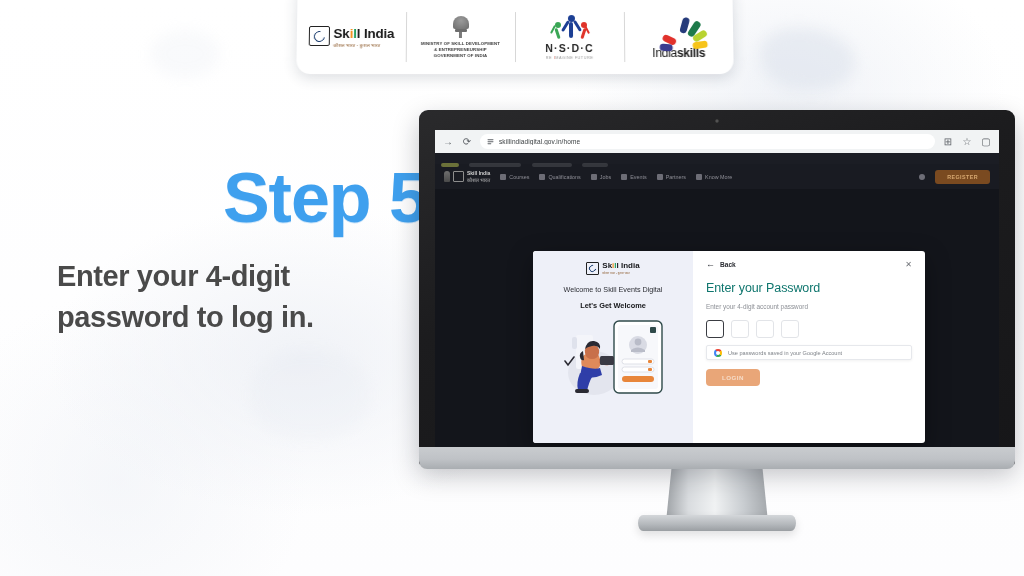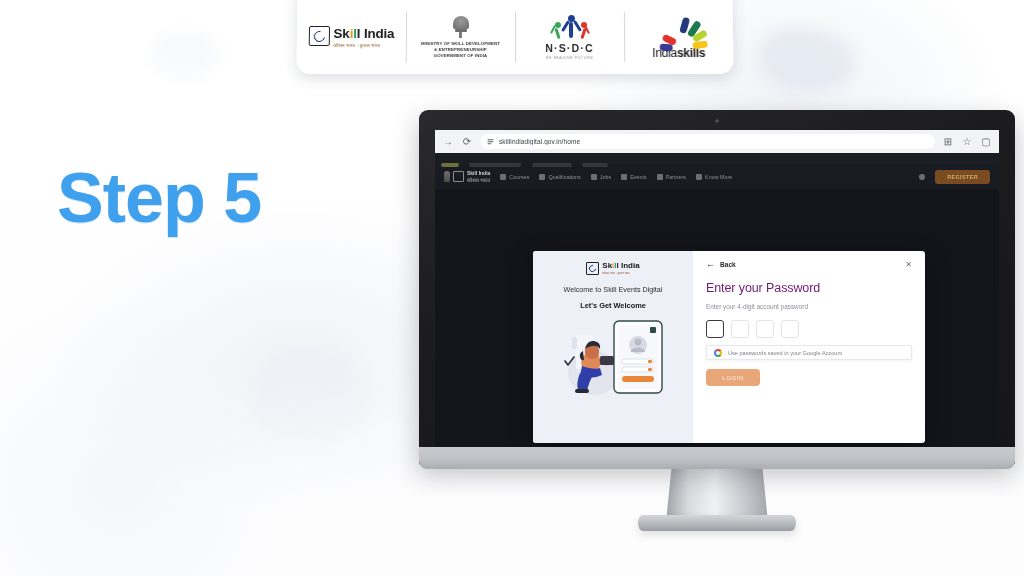--- a/index.html
+++ b/index.html
@@ -185,20 +185,21 @@
     width: 370px;
   }
   #step-title {
     font-size: 70px;
     font-weight: 800;
     color: #3fa0ee;
     letter-spacing: -1px;
     line-height: 1;
     margin: 0;
     text-shadow: 0 1px 0 rgba(63,160,238,0.25);
+    text-align: right;
   }
   #step-sub {
     margin: 23px 0 0 0;
     font-size: 29px;
     font-weight: 700;
     color: #4a4a4a;
     line-height: 1.42;
     letter-spacing: -0.4px;
   }
 
@@ -421,21 +422,21 @@
     display: flex; align-items: center; justify-content: space-between;
   }
   #back-btn {
     display: flex; align-items: center; gap: 5px;
     font-size: 6.6px; font-weight: 700; color: #2b2d33;
     cursor: pointer;
   }
   #back-arrow { font-size: 9px; color: #3a3c42; line-height: 1; }
   #close-btn { font-size: 8px; color: #6f7278; line-height: 1; cursor: pointer; }
   #mr-title {
-    font-size: 12.5px; color: #701a75; margin-top: 12px; letter-spacing: -0.1px;
+    font-size: 12.5px; color: #0f766e; margin-top: 12px; letter-spacing: -0.1px;
   }
   #mr-hint {
     font-size: 6.4px; color: #8d9096; margin-top: 8px;
   }
   #otp-row {
     display: flex; gap: 7px; margin-top: 10px;
   }
   .otp-box {
     width: 18px; height: 18px;
     border-radius: 3px;
@@ -547,20 +548,21 @@
         <div class="blade" style="height:14px;background:#e1322c;left:15px;top:13px;transform:rotate(-64deg);"></div>
         <div class="blade" style="height:13px;background:#3b3b8f;left:12px;top:19px;transform:rotate(-86deg);"></div>
       </div>
       <div class="isk-text"><span>India</span><b>skills</b></div>
     </div>
 
   </div>
 
   <div id="copy">
     <div id="step-title">Step 5</div>
+    <div id="step-sub">Enter your 4-digit password to log in.</div>
   </div>
 
   <div id="monitor">
     <div id="stand-neck"></div>
     <div id="stand-base"></div>
     <div id="bezel">
       <div id="cam"></div>
       <div id="chin"></div>
 
       <div id="screen">

